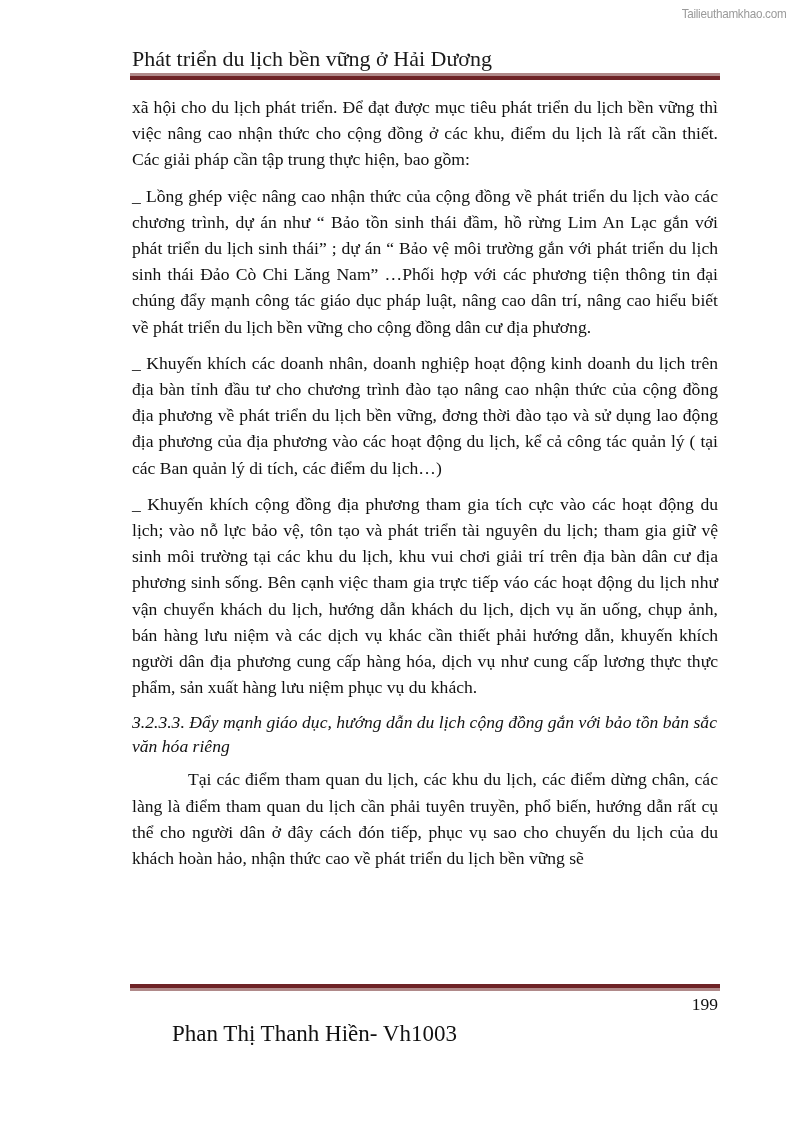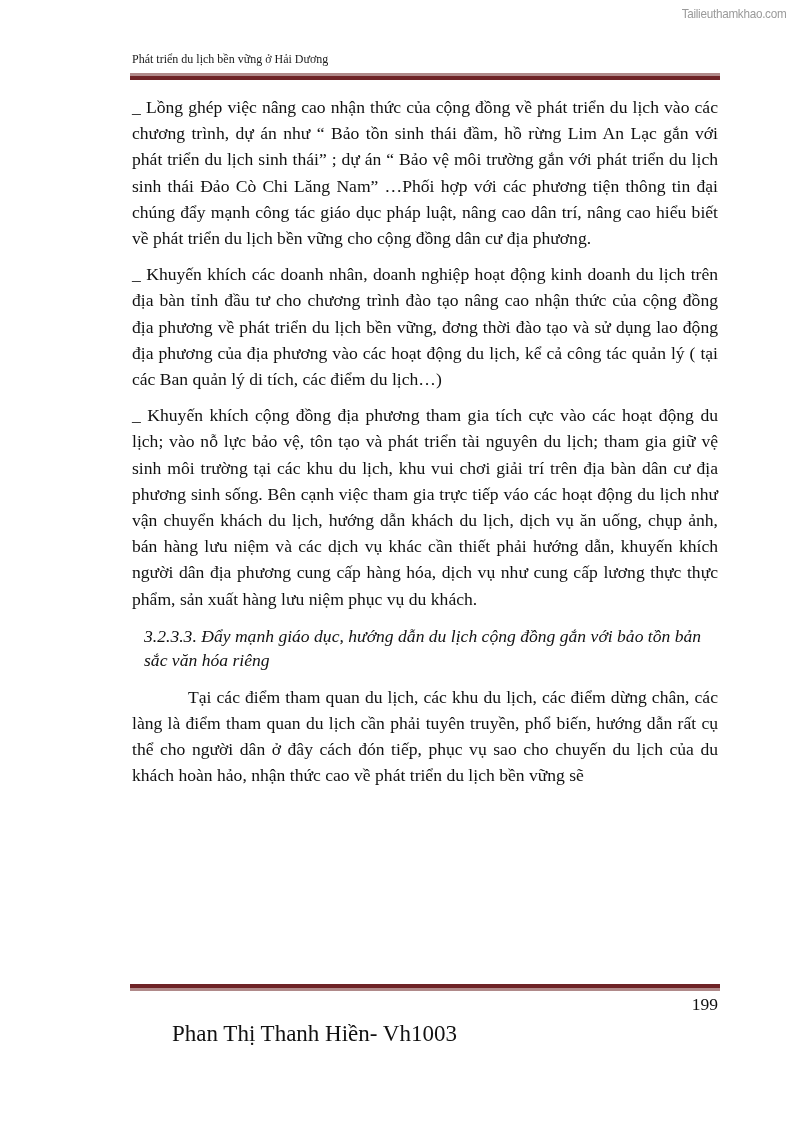--- a/index.html
+++ b/index.html
@@ -23,21 +23,21 @@
       font-size: 13px;
       color: #9a9a9a;
       letter-spacing: -0.3px;
       transform: scaleX(0.9);
       transform-origin: right center;
     }
     .header-title {
       position: absolute;
       left: 132px;
       top: 49px;
-      font-size: 12px;
+      font-size: 22px;
       line-height: 20px;
       color: #1a1a1a;
       white-space: nowrap;
     }
     .rule {
       position: absolute;
       left: 130px;
       width: 590px;
     }
     .rule .light { height: 3px; background: #b08a8a; }
@@ -52,27 +52,27 @@
       width: 586px;
       font-size: 17.6px;
       line-height: 26.2px;
     }
     .content p {
       margin: 0 0 10px 0;
       text-align: justify;
     }
     .content p.heading {
       font-style: italic;
-      margin: 12px;
+      margin: 0;
       line-height: 24px;
       text-align: left;
     }
     .content p.indent {
       text-indent: 56px;
-      margin-top: 1px;
+      margin-top: 8px;
     }
 
     .footer-author {
       position: absolute;
       left: 172px;
       top: 1024px;
       font-size: 23px;
       line-height: 20px;
       white-space: nowrap;
     }
@@ -89,20 +89,21 @@
 
 <div class="watermark">Tailieuthamkhao.com</div>
 
 <div class="header-title">Phát triển du lịch bền vững ở Hải Dương</div>
 <div class="rule header-rule">
   <div class="light"></div>
   <div class="dark"></div>
 </div>
 
 <div class="content">
+  <p>xã hội cho du lịch phát triển. Để đạt được mục tiêu phát triển du lịch bền vững thì việc nâng cao nhận thức cho cộng đồng ở các khu, điểm du lịch là rất cần thiết. Các giải pháp cần tập trung thực hiện, bao gồm:</p>
   <p>_ Lồng ghép việc nâng cao nhận thức của cộng đồng về phát triển du lịch vào các chương trình, dự án như “ Bảo tồn sinh thái đầm, hồ rừng Lim An Lạc gắn với phát triển du lịch sinh thái” ; dự án “ Bảo vệ môi trường gắn với phát triển du lịch sinh thái Đảo Cò Chi Lăng Nam” …Phối hợp với các phương tiện thông tin đại chúng đẩy mạnh công tác giáo dục pháp luật, nâng cao dân trí, nâng cao hiểu biết về phát triển du lịch bền vững cho cộng đồng dân cư địa phương.</p>
   <p>_ Khuyến khích các doanh nhân, doanh nghiệp hoạt động kinh doanh du lịch trên địa bàn tỉnh đầu tư cho chương trình đào tạo nâng cao nhận thức của cộng đồng địa phương về phát triển du lịch bền vững,  đơng thời đào tạo và sử dụng lao động địa phương của địa phương vào các hoạt động du lịch, kể cả công tác quản lý ( tại các Ban quản lý di tích, các điểm du lịch…)</p>
   <p>_ Khuyến khích cộng đồng địa phương tham gia tích cực vào các hoạt động du lịch; vào nỗ lực bảo vệ, tôn tạo và phát triển  tài nguyên du lịch; tham gia giữ vệ sinh môi trường tại các khu du lịch, khu vui chơi giải trí trên địa bàn dân cư địa phương sinh sống. Bên cạnh việc tham gia trực tiếp váo các hoạt động du lịch như vận chuyển khách du lịch, hướng dẫn khách du lịch, dịch vụ ăn uống, chụp ảnh, bán hàng lưu niệm và các dịch vụ khác cần thiết phải hướng dẫn, khuyến khích người dân địa phương cung cấp hàng hóa, dịch vụ như cung cấp lương thực thực phẩm, sản xuất hàng lưu niệm phục vụ du khách.</p>
   <p class="heading">3.2.3.3. Đẩy mạnh giáo dục, hướng dẫn du lịch cộng đồng gắn với bảo tồn bản sắc văn hóa riêng</p>
   <p class="indent">Tại các điểm tham quan du lịch, các khu du lịch, các điểm dừng chân, các làng là điểm tham quan du lịch cần phải tuyên truyền, phổ biến, hướng dẫn rất cụ thể  cho người dân ở đây cách đón tiếp, phục vụ sao cho chuyến du lịch của du khách hoàn hảo, nhận thức cao về phát triển du lịch bền vững sẽ</p>
 </div>
 
 <div class="rule footer-rule">
   <div class="dark"></div>
   <div class="light"></div>

